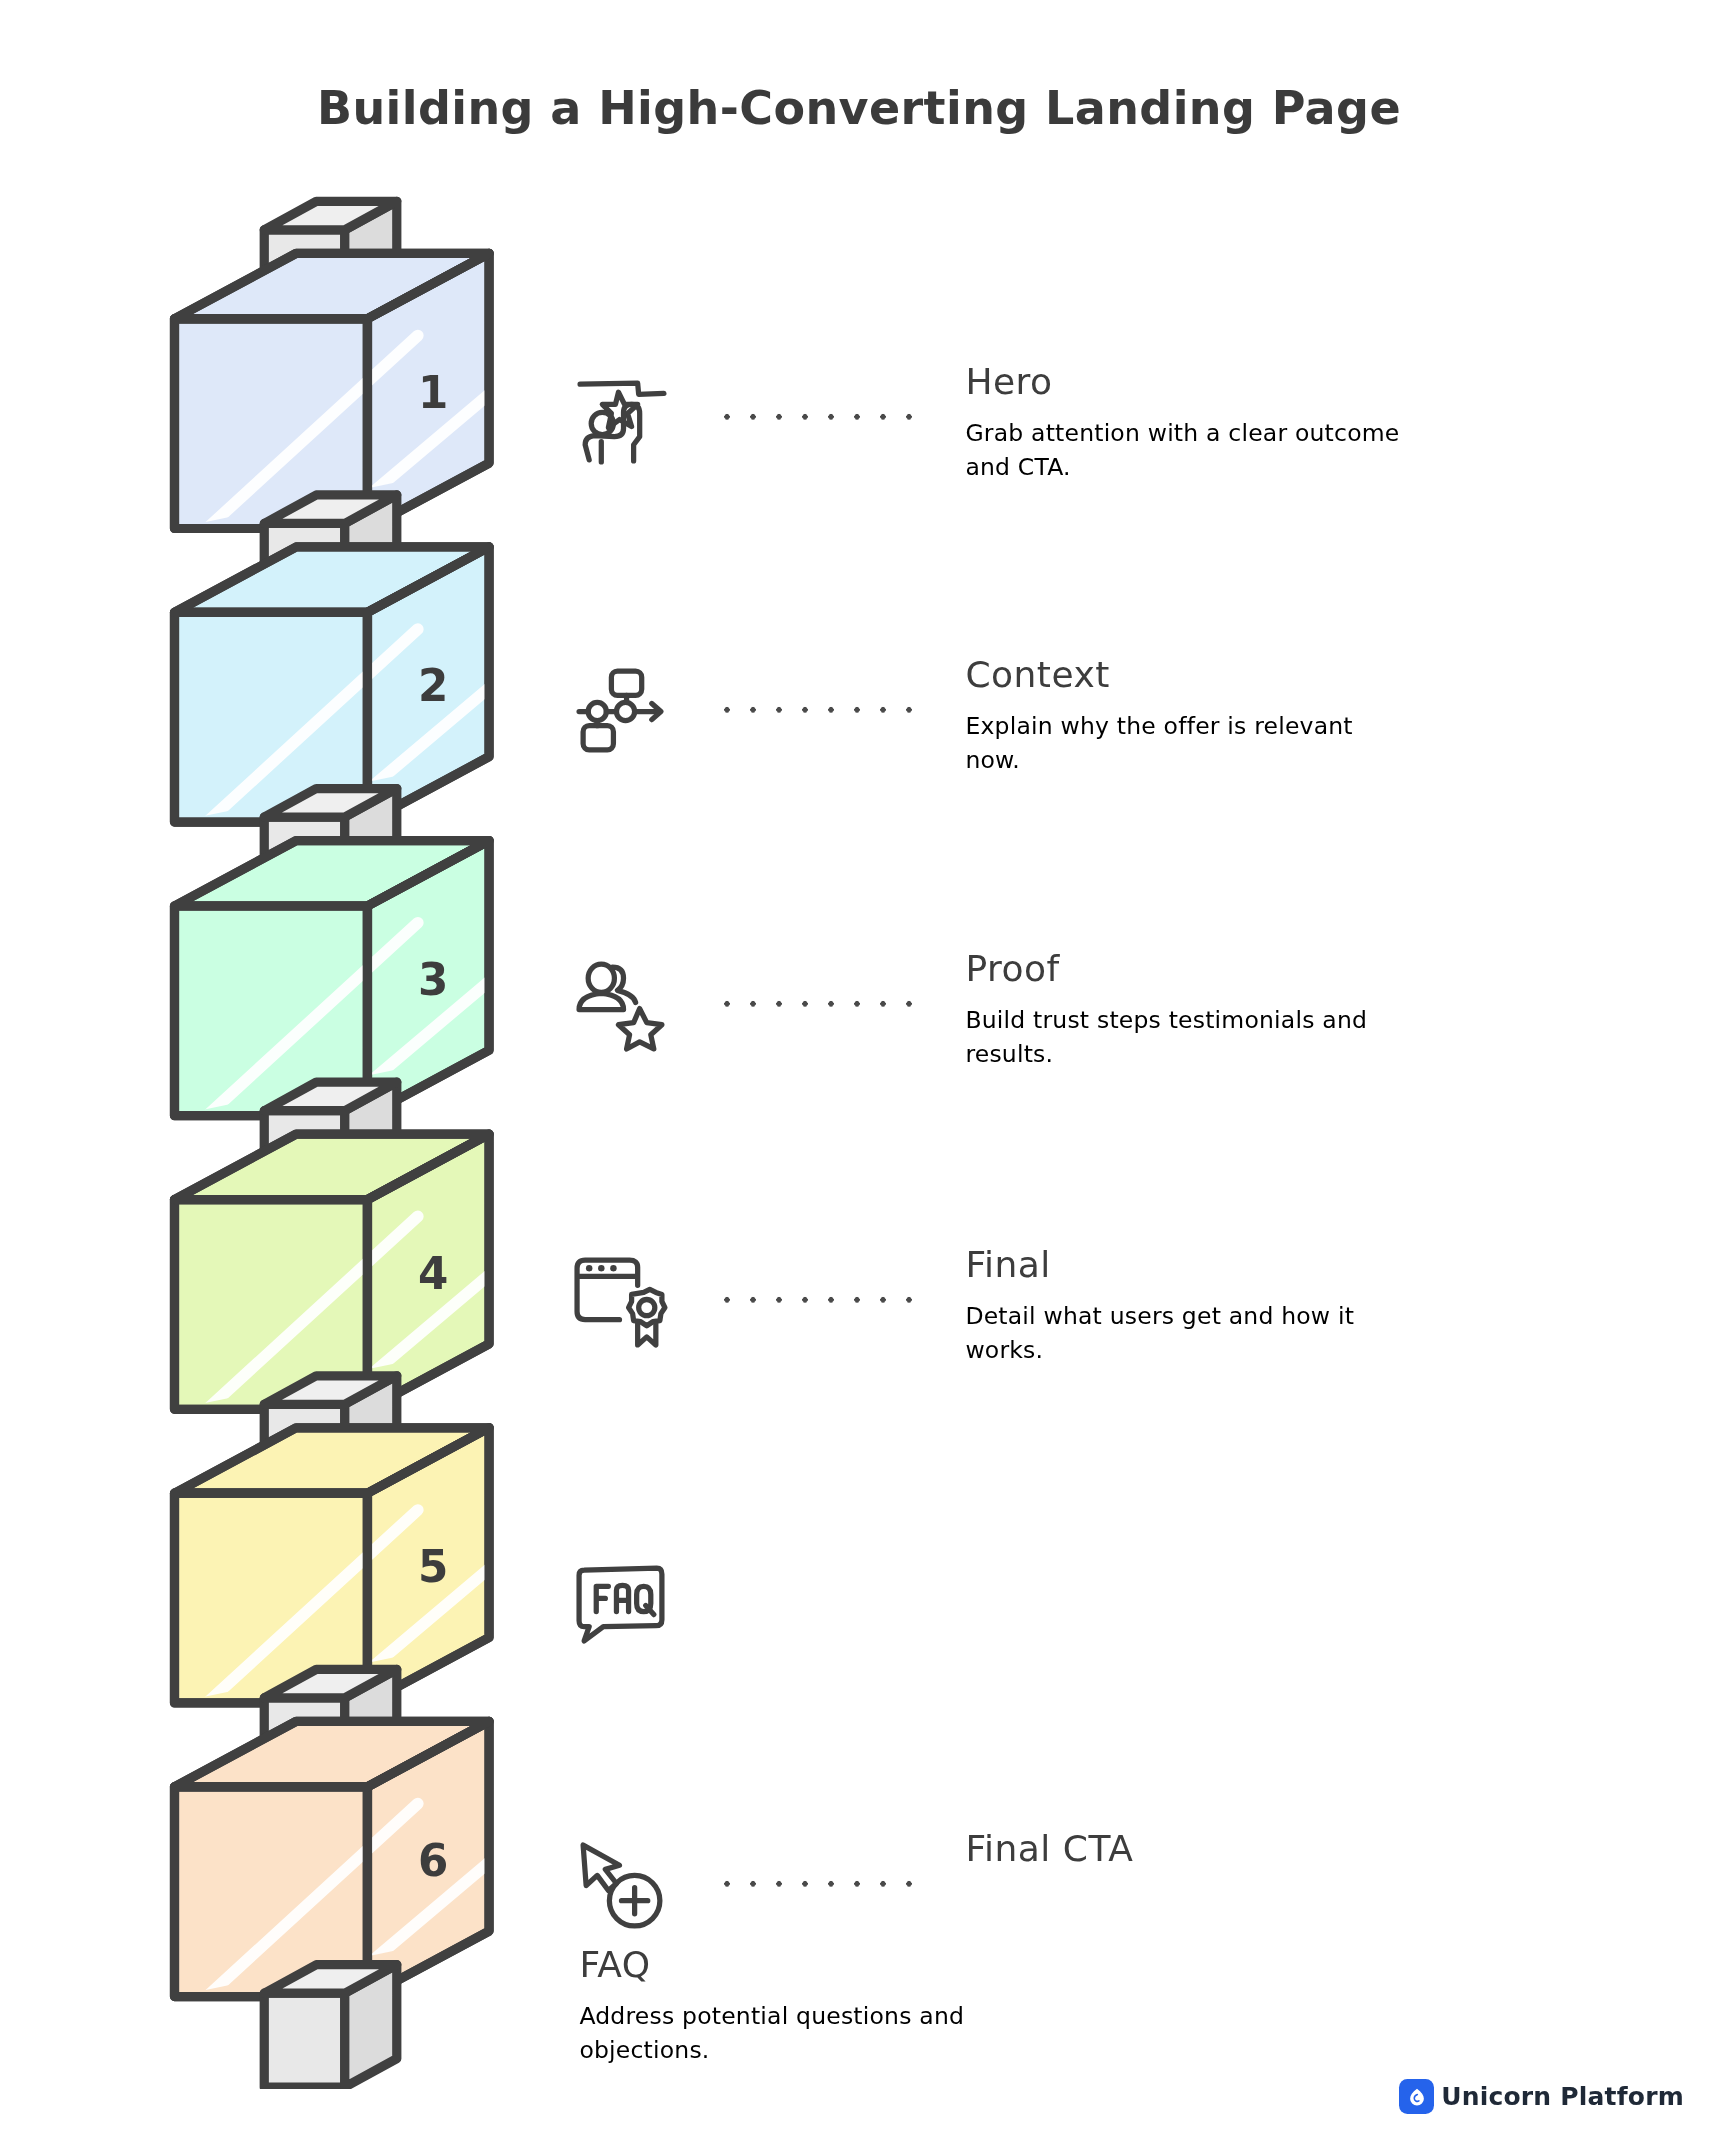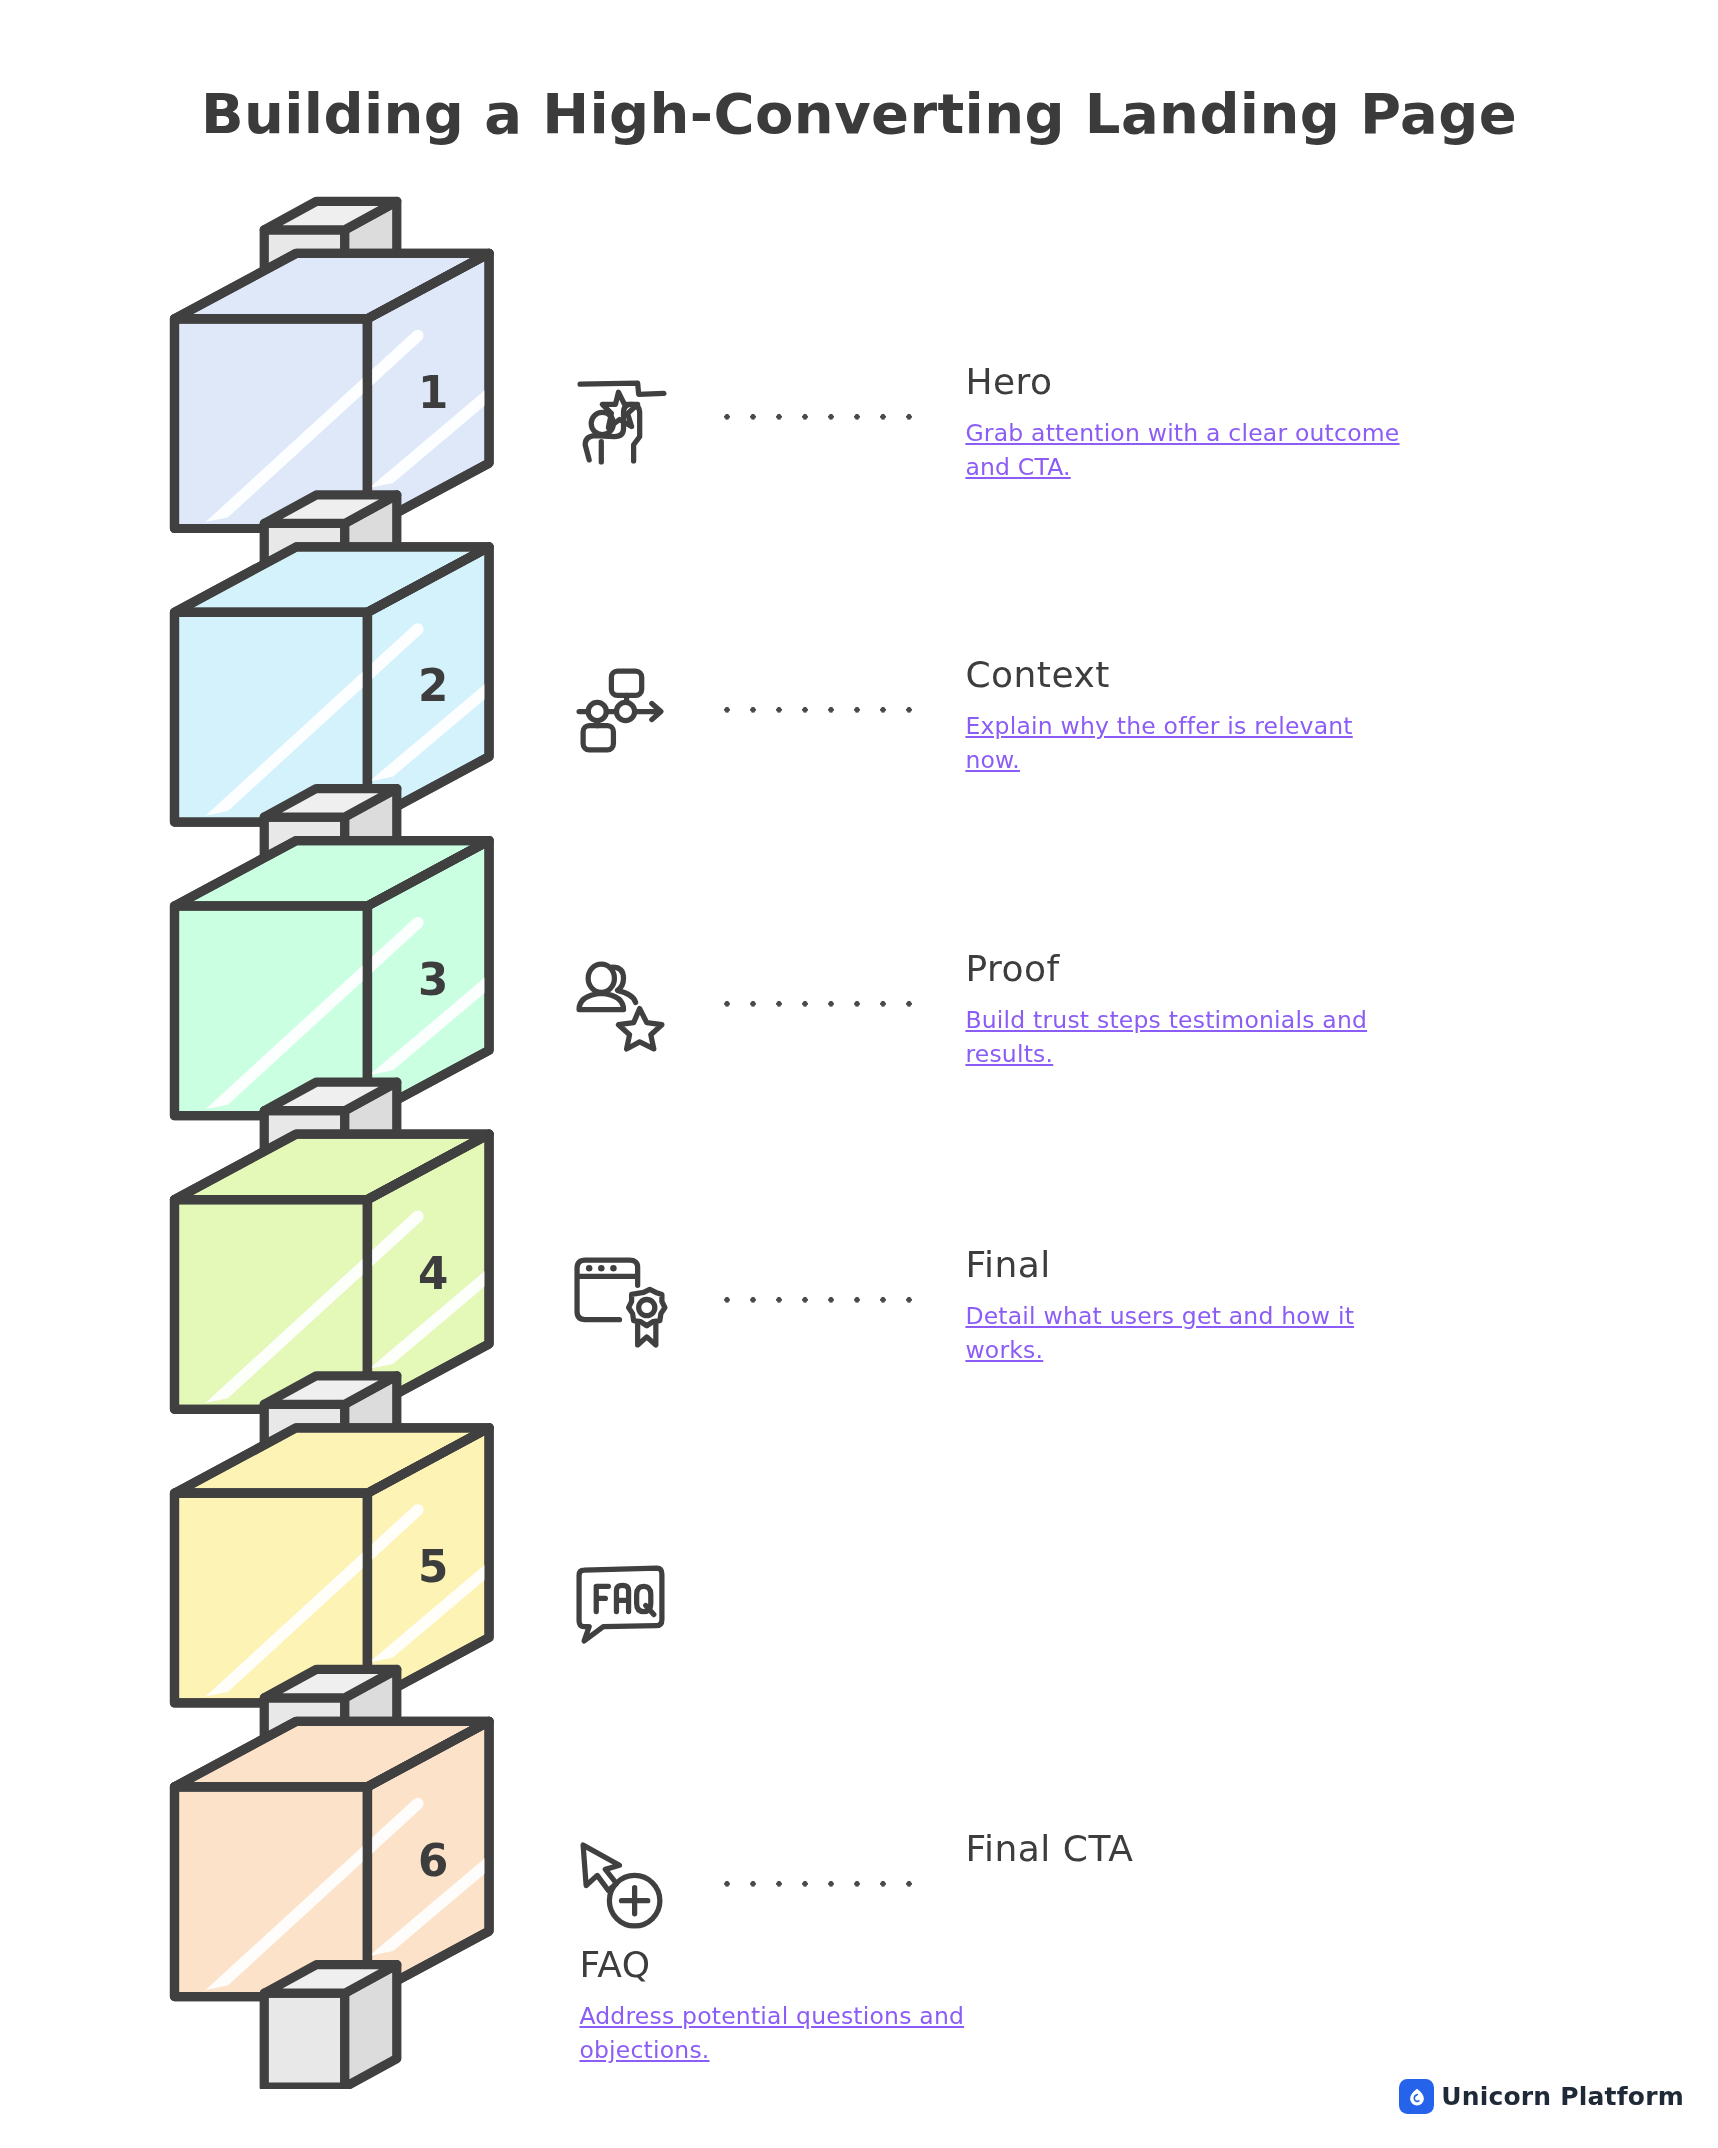--- a/index.html
+++ b/index.html
@@ -17,21 +17,21 @@
   }
 
   
   #page-title {
     position: absolute;
     top: 81px;
     left: 0;
     width: 1718px;
     text-align: center;
     font-family: "DejaVu Sans", sans-serif;
-    font-size: 56px;
+    font-size: 46px;
     font-weight: 700;
     letter-spacing: 0.4px;
     color: #3b3b3b;
   }
 
   
   #diagram-stage {
     position: absolute;
     top: 0; left: 0;
     width: 1718px;
@@ -92,25 +92,24 @@
     font-weight: 400;
     color: #3d3d3d;
     letter-spacing: 0.5px;
     line-height: 1.15;
     margin-bottom: 15px;
   }
 
   .step-desc {
     font-size: 23.5px;
     font-weight: 400;
-    color: #8b5cf6;
+    color: #000000;
     line-height: 1.42;
     letter-spacing: 0.2px;
     max-width: 445px;
-    text-decoration: underline;
   }
 
   
   #row-1 { top: 361px; }
   #row-2 { top: 654px; }
   #row-3 { top: 948px; }
   #row-4 { top: 1244px; }
   #row-5 { top: 1548px; flex-direction: column; }
   #row-6 { top: 1828px; }
 

